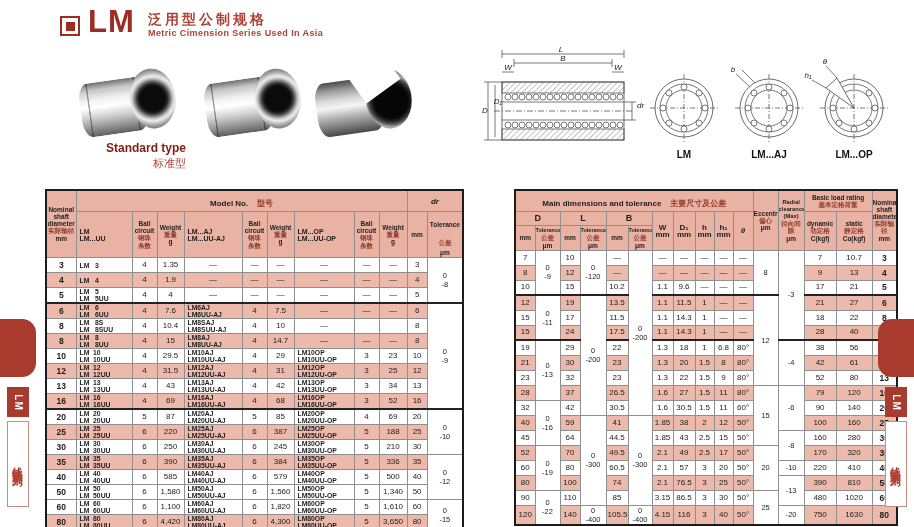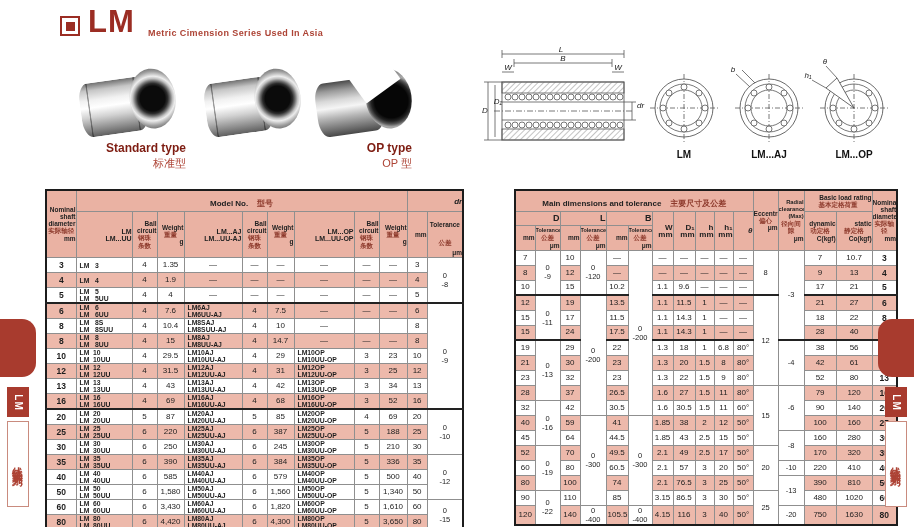--- a/index.html
+++ b/index.html
@@ -38,21 +38,21 @@
   .draw text{font-family:"Liberation Sans",sans-serif;}
   .dim{font-size:8px;font-style:italic;fill:#222;}
   .vlab{font-size:10px;font-weight:bold;fill:#111;}
 
   
   table{border-collapse:collapse;table-layout:fixed;position:absolute;top:189px;background:#fff;border:2px solid var(--dark);}
   #ltab{left:45px;width:417px;}
   #rtab{left:514px;width:382px;}
   th,td{border:1px solid var(--line);text-align:center;vertical-align:middle;overflow:hidden;}
   thead th{background:var(--phead);padding:1px 0;}
-  thead .en{display:block;font-size:6.5px;font-weight:bold;color:#222;line-height:7px;text-align:right;}
+  thead .en{display:block;font-size:6.5px;font-weight:bold;color:#222;line-height:7px;}
   thead .cn{display:block;font-size:6.5px;font-weight:bold;color:var(--cn);line-height:7.5px;}
   thead .inl{display:inline;}
   thead .big{font-size:9px;}
   thead .mid{font-size:8px;}
   thead .pre{white-space:pre-line;}
   tbody td{height:15px;font-size:8px;line-height:8px;color:#1d1d1d;padding:0 1px;}
   tbody tr.pink td{background:var(--pink);}
   tbody td.c-merged{background:#fff !important;white-space:pre-line;font-size:7.5px;line-height:9px;}
   tbody td.c-model{text-align:left;padding-left:3px;font-weight:bold;font-size:6.8px;line-height:7px;white-space:pre;}
   tbody td.c-dia{font-weight:bold;font-size:8.5px;}
@@ -72,41 +72,38 @@
 </style>
 </head>
 <body>
 
 <div class="page">
 
   <div class="logo-sq">
       <div class="logo-in"></div>
     </div>
   <div class="logo-lm">LM</div>
+  <div class="title-cn">泛用型公制规格</div>
   <div class="title-en">Metric Cimension Series Used In Asia</div>
 
   <div class="photo" style="left:80px;">
     <div class="b-body"></div>
     <div class="b-face"></div>
   </div>
   <div class="photo" style="left:205px;">
     <div class="b-body"></div>
     <div class="b-face"></div>
   </div>
   <div class="photo op" style="left:316px;">
     <div class="b-body"></div>
     <div class="b-face"></div>
   </div>
   <div class="caption" style="left:66px;">
     <div class="cap-en">Standard type</div>
     <div class="cap-cn">标准型</div>
-  </div>
-  <div class="caption" style="left:292px;">
-    <div class="cap-en">OP type</div>
-    <div class="cap-cn">OP 型</div>
   </div>
 
   <svg class="draw" width="430" height="132" viewBox="0 0 430 132">
     <defs>
       <pattern id="hat" width="4" height="4" patternUnits="userSpaceOnUse" patternTransform="rotate(45)">
         <line x1="0" y1="0" x2="0" y2="4" stroke="#8a8a8a" stroke-width="1"></line>
       </pattern>
     </defs>
     <g stroke="#555" fill="none" stroke-width="0.8">
 
@@ -575,21 +572,21 @@
 LM50UU-OP</td>
           <td>5</td>
           <td>1,340</td>
           <td>50</td>
         </tr>
         <tr class="">
           <td class="c-dia">60</td>
           <td class="c-model">LM  60
 LM  60UU</td>
           <td>6</td>
-          <td>3,430</td>
+          <td>1,100</td>
           <td class="c-model">LM60AJ
 LM60UU-AJ</td>
           <td>6</td>
           <td>1,820</td>
           <td class="c-model">LM60OP
 LM60UU-OP</td>
           <td>5</td>
           <td>1,610</td>
           <td>60</td>
           <td rowspan="2" class="c-merged">0

